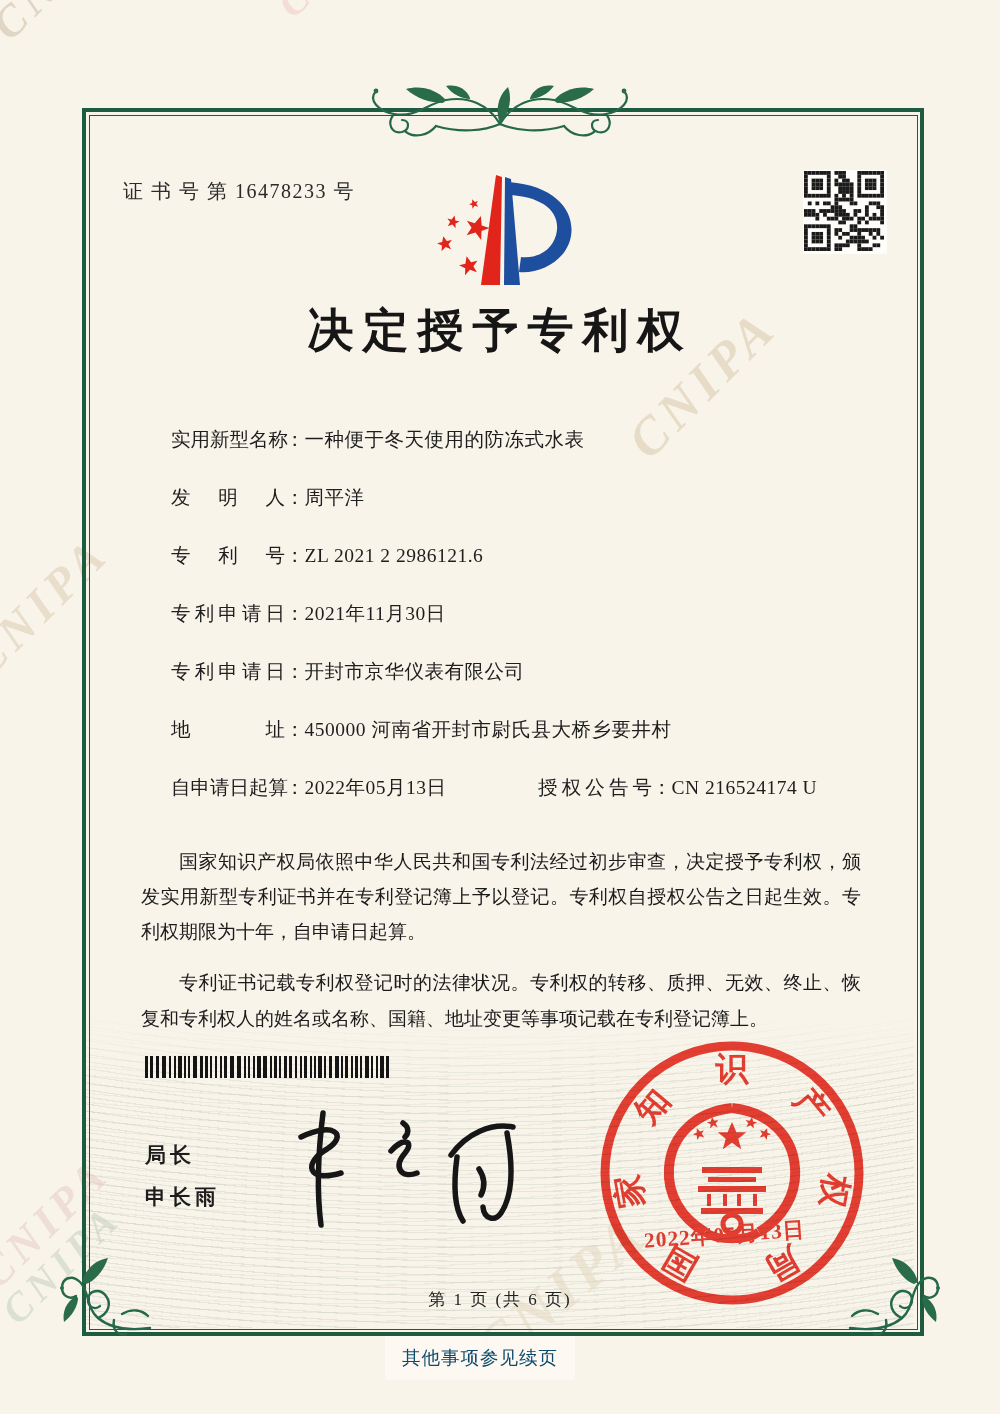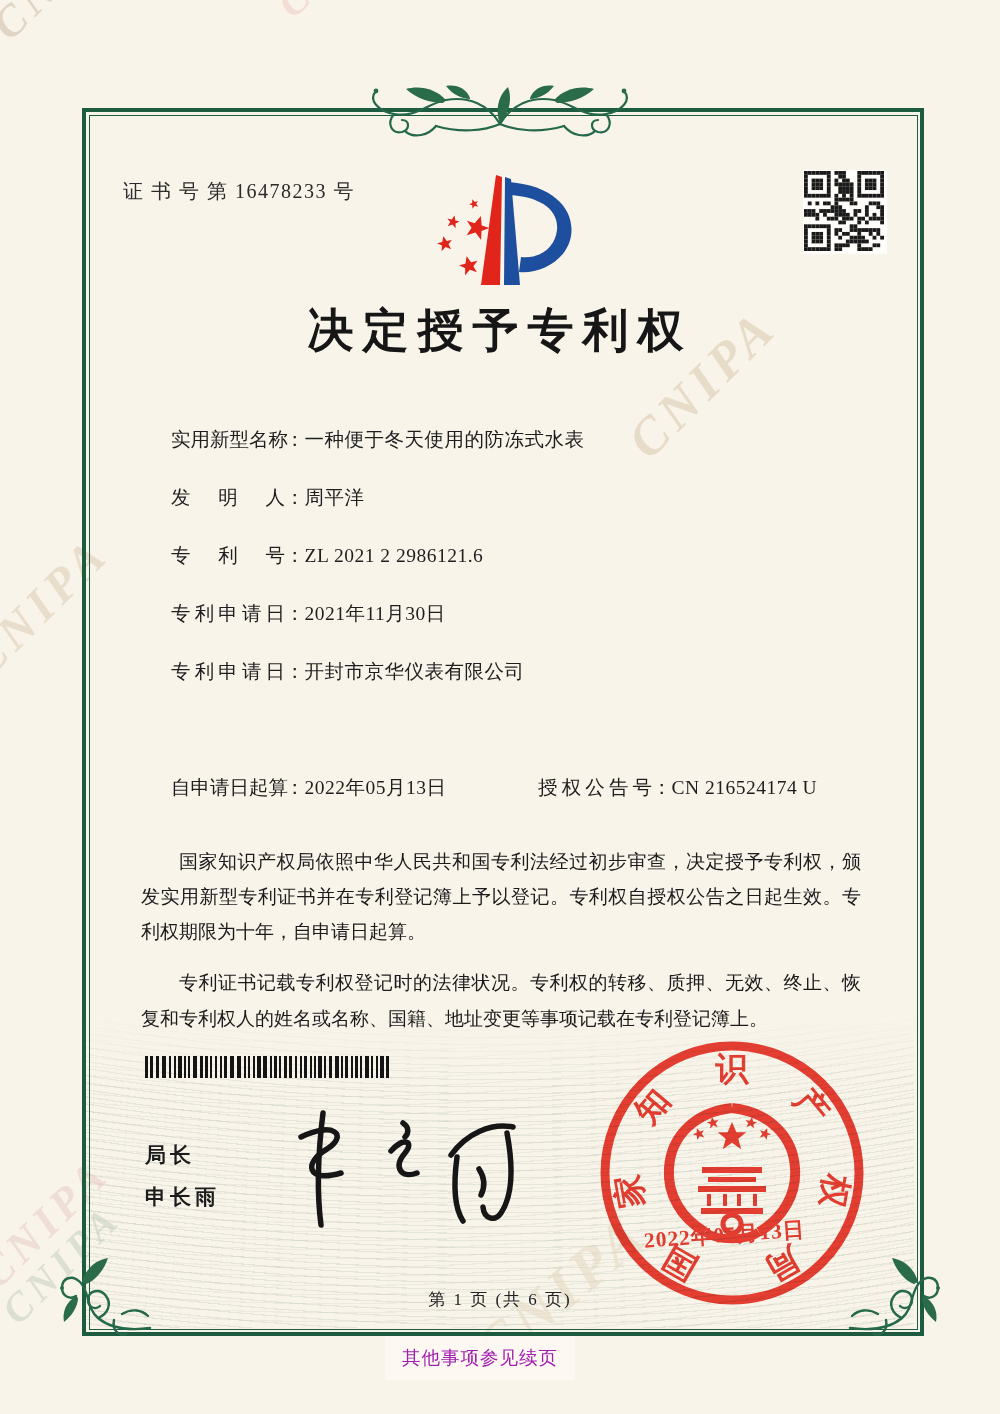--- a/index.html
+++ b/index.html
@@ -44,21 +44,21 @@
 
   
   #barcode{position:absolute;left:145px;top:1056px;width:250px;height:22px;z-index:5;}
   .director{position:absolute;left:145px;font-family:"Liberation Sans","DejaVu Sans",sans-serif;
             font-size:21px;font-weight:600;letter-spacing:4px;color:#1c1c1c;z-index:5;}
   #signature{position:absolute;left:255px;top:1095px;z-index:5;}
   #seal{position:absolute;left:595px;top:1036px;z-index:6;mix-blend-mode:multiply;opacity:.95;}
   #page-footer{position:absolute;left:0;top:1288px;width:100%;text-align:center;font-size:17px;
                letter-spacing:2px;color:#222;z-index:5;}
   #cont-note{position:absolute;left:385px;top:1336px;width:190px;height:44px;line-height:44px;
-             text-align:center;font-size:18.5px;color:#a21caf;background:rgba(253,250,243,.9);z-index:5;letter-spacing:1px;}
+             text-align:center;font-size:18.5px;color:#0c4a6e;background:rgba(253,250,243,.9);z-index:5;letter-spacing:1px;}
 </style>
 </head>
 <body>
 
 <div id="page">
 
   <div class="wm" style="left:-18px;top:14px;transform:rotate(-45deg);font-size:44px;color:rgba(205,190,165,.55);">CNIPA</div>
   <div class="wm" style="left:268px;top:-8px;transform:rotate(-42deg);font-size:40px;color:rgba(238,205,198,.6);">CNIPA</div>
   <div class="wm" style="left:616px;top:428px;transform:rotate(-45deg);font-size:52px;color:rgba(216,200,172,.55);">CNIPA</div>
   <div class="wm" style="left:-42px;top:648px;transform:rotate(-45deg);font-size:48px;color:rgba(216,200,172,.5);">CNIPA</div>
@@ -377,20 +377,23 @@
   </div>
   <div class="field-row" style="top:542px">
     <span class="flabel">专利号</span><span class="fcolon">：</span><span class="fvalue">ZL 2021 2 2986121.6</span>
   </div>
   <div class="field-row" style="top:600px">
     <span class="flabel">专利申请日</span><span class="fcolon">：</span><span class="fvalue">2021年11月30日</span>
   </div>
   <div class="field-row" style="top:658px">
     <span class="flabel">专利申请日</span><span class="fcolon">：</span><span class="fvalue">开封市京华仪表有限公司</span>
   </div>
+  <div class="field-row" style="top:716px">
+    <span class="flabel">地址</span><span class="fcolon">：</span><span class="fvalue">450000 河南省开封市尉氏县大桥乡要井村</span>
+  </div>
   <div class="field-row" style="top:774px">
     <span class="flabel">自申请日起算</span><span class="fcolon">：</span><span class="fvalue">2022年05月13日</span>
     <span class="pair-right">
       <span class="flabel">授权公告号</span><span class="fcolon">：</span><span class="fvalue">CN 216524174 U</span>
     </span>
   </div>
 
   <div id="body-text">
     <p>国家知识产权局依照中华人民共和国专利法经过初步审查，决定授予专利权，颁发实用新型专利证书并在专利登记簿上予以登记。专利权自授权公告之日起生效。专利权期限为十年，自申请日起算。</p>
     <p>专利证书记载专利权登记时的法律状况。专利权的转移、质押、无效、终止、恢复和专利权人的姓名或名称、国籍、地址变更等事项记载在专利登记簿上。</p>

